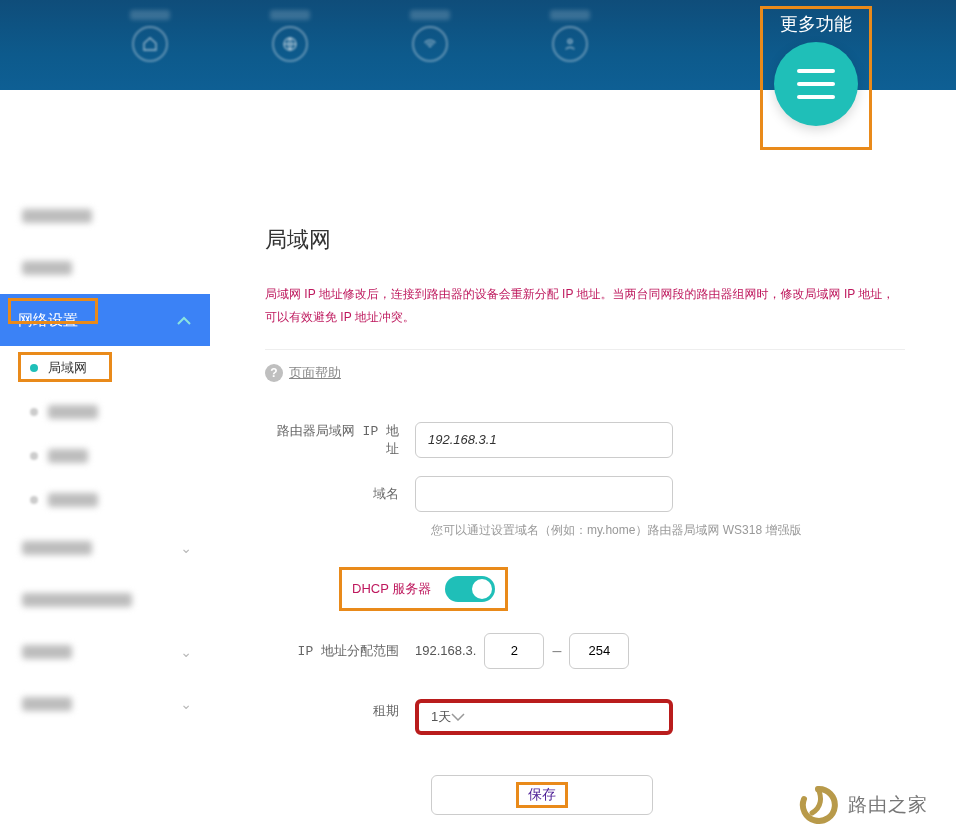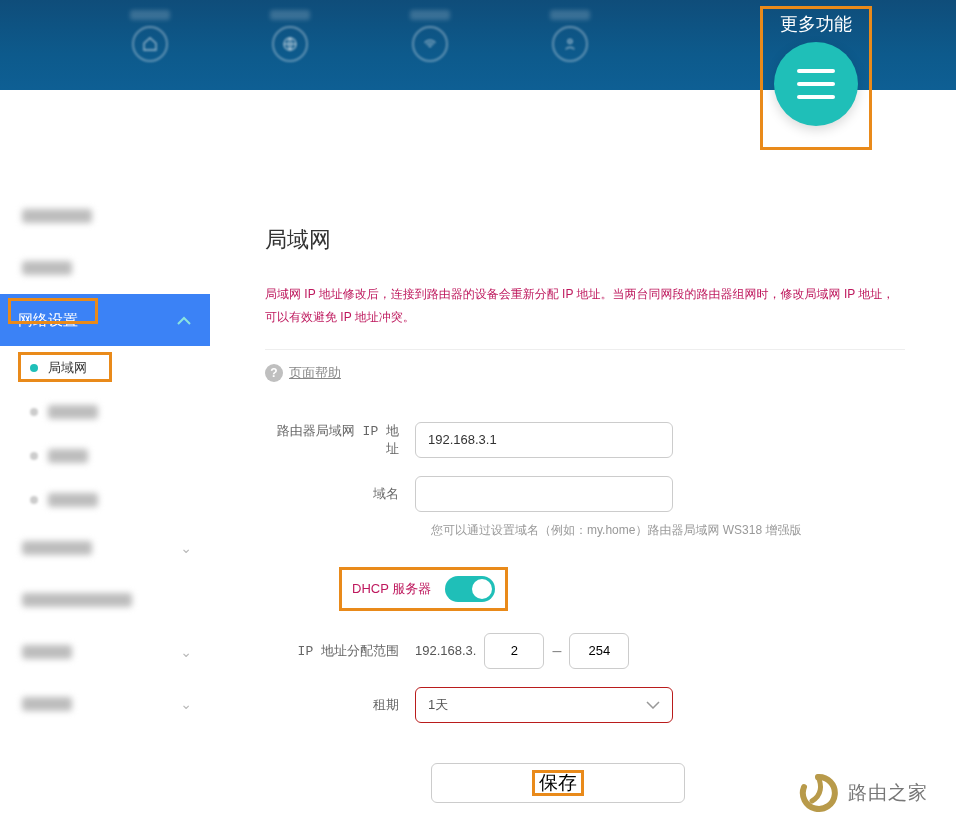--- a/index.html
+++ b/index.html
@@ -106,45 +106,46 @@
   .page-title { font-size:22px; color:#333; font-weight:500; margin-bottom:28px; }
   .desc { font-size:12px; color:#be185d; line-height:1.9; margin-bottom:20px; max-width:640px; }
   .help-link { display:flex; align-items:center; gap:6px; color:#888; font-size:13px; margin-bottom:40px; border-top:1px solid #eee; padding-top:14px; width:640px; }
   .help-icon { width:18px; height:18px; border-radius:50%; background:#bfbfbf; color:#fff; display:flex; align-items:center; justify-content:center; font-size:12px; font-weight:bold; }
   .help-link a { color:#888; text-decoration:underline; cursor:pointer; }
 
   .form-row { display:flex; align-items:center; margin-bottom:18px; }
   .form-label { width:150px; text-align:right; font-size:13px; color:#666; padding-right:16px;font-family:Liberation Mono, monospace; }
   .text-input {
     width: 258px; height:36px; border:1px solid #ccc; border-radius:6px;
-    padding: 0 12px; font-size:13px; color:#333;
+    padding: 0 12px; font-size:13px; color:#333;font-style:italic;
   }
   .hint { font-size:12px; color:#999; margin-left:166px; margin-top:-8px; margin-bottom:28px; }
 
   .toggle {
     width:50px; height:26px; background:#1fbfb8; border-radius:13px; position:relative; cursor:pointer;
   }
   .toggle .knob { width:20px; height:20px; background:#fff; border-radius:50%; position:absolute; top:3px; right:3px; }
   .toggle-hl { border:3px solid #e98a1a; padding:6px 10px; display:inline-flex; align-items:center; gap:14px; }
 
   .range-group { display:flex; align-items:center; gap:8px; }
   .range-prefix { font-size:13px; color:#555; }
   .small-input { width:60px; height:36px; border:1px solid #ccc; border-radius:6px; text-align:center; font-size:13px; }
   .dash { color:#888; }
 
   .select {
-    width:258px; height:36px; border:1px solid #b91c1c; border-radius:6px;
-    padding:0 12px; font-size:13px; color:#555; display:flex; align-items:center; justify-content:space-between;
+    width:258px; height:36px; border:4px solid #b91c1c; border-radius:6px;
+    padding:0 12px; font-size:13px; color:#555; display:flex; align-items:center; 
     cursor:pointer;
+    margin-top:12px;
   }
   .select .caret svg { stroke:#999; }
 
   .save-btn {
-    width:254px; height:40px; border:1px solid #ccc; border-radius:6px;
-    background:#fff; font-size:19px; color:#000000; cursor:pointer;
+    width:222px; height:40px; border:1px solid #ccc; border-radius:6px;
+    background:#fff; font-size:14px; color:#4c1d95; cursor:pointer;
     display:flex; align-items:center; justify-content:center;
     margin-left:166px; margin-top:40px; position:relative;
   }
   .save-hl { position:absolute; left:50%; transform:translateX(-50%); top:6px; width:52px; height:26px; border:3px solid #e98a1a; pointer-events:none; }
 
   .watermark { position:absolute; right:28px; bottom:20px; display:flex; align-items:center; gap:10px; }
   .watermark-text { font-size:19px; color:#777; letter-spacing:1px; }
 </style>
 </head>
 <body>

